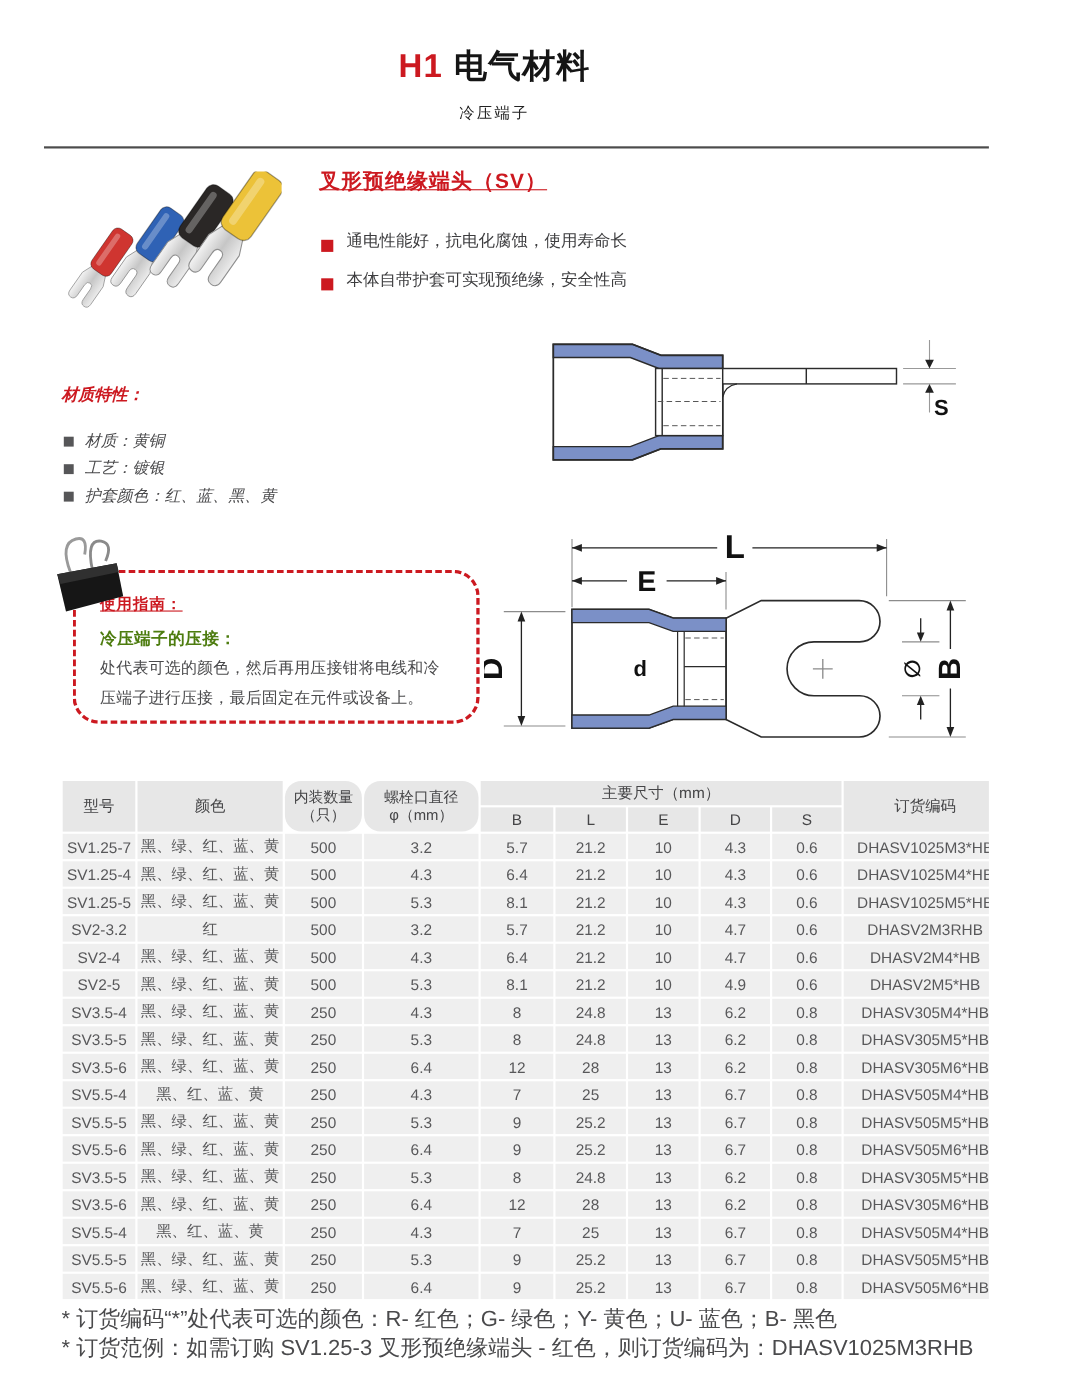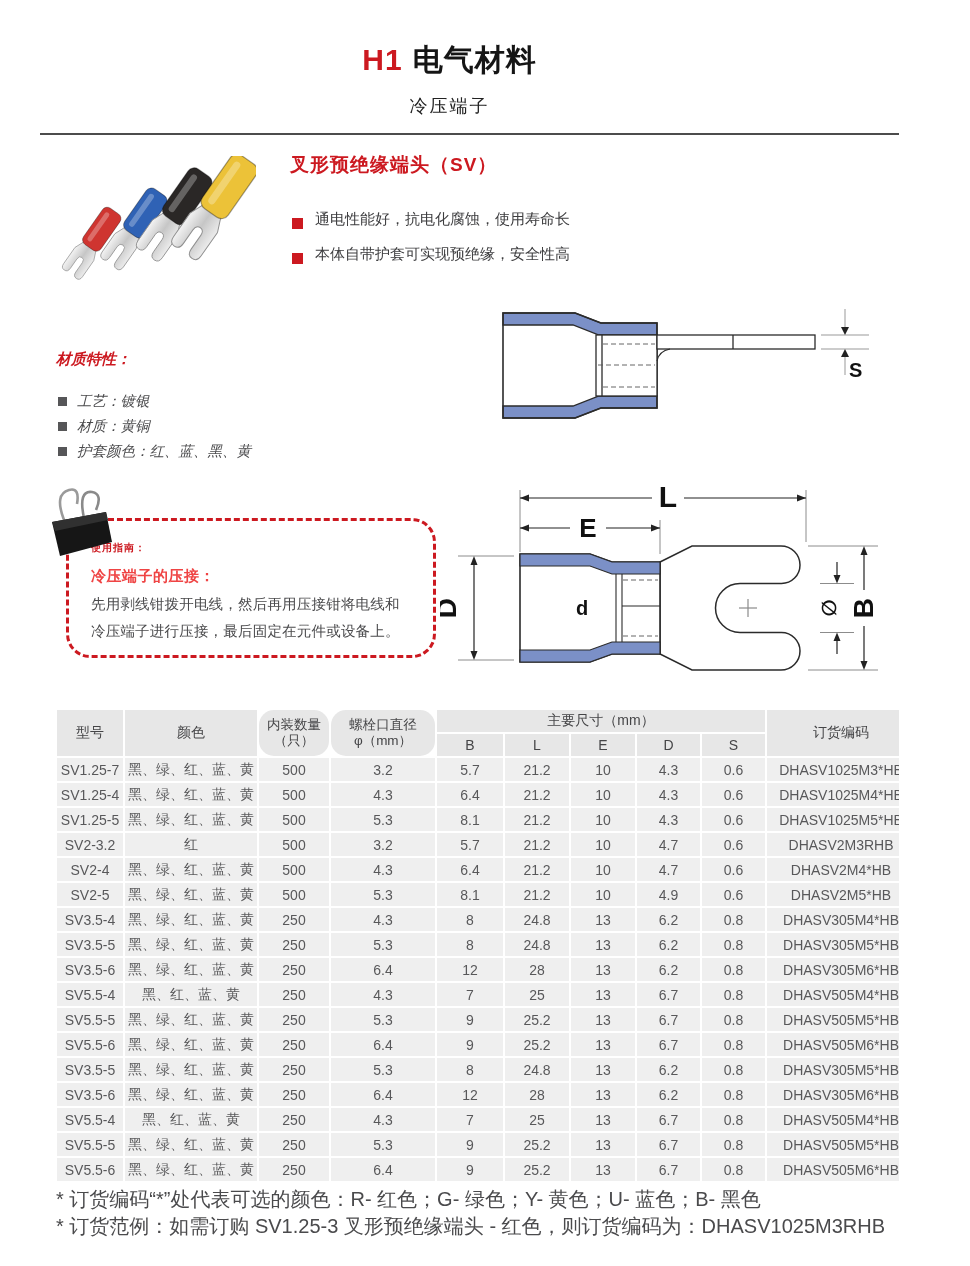--- a/index.html
+++ b/index.html
@@ -3,42 +3,42 @@
 <meta charset="utf-8">
 <style>
   html,body{margin:0;padding:0;background:#fff;}
   .page{position:relative;width:899px;height:1266px;background:#fff;overflow:hidden;
         font-family:"Liberation Sans","DejaVu Sans",sans-serif;color:#4a4a4c;}
   
   .title{position:absolute;top:40px;left:0;width:100%;text-align:center;
          font-size:30px;font-weight:bold;color:#151515;letter-spacing:1px;}
   .title .red{color:#cc1920;margin-right:10px;}
   .subtitle{position:absolute;top:94px;left:0;width:100%;text-align:center;
-            font-size:18px;color:#222;letter-spacing:2px;}
+            font-size:14px;color:#222;letter-spacing:2px;}
   .rule{position:absolute;top:133px;left:40px;width:890px;border-top:2px solid #4c4c4c;}
   
   .photo{position:absolute;left:52px;top:156px;width:204px;height:146px;}
   
   .pinfo{position:absolute;left:290px;top:152px;width:420px;}
-  .ptitle{font-size:19px;font-weight:bold;color:#cc1920;letter-spacing:1px;}
+  .ptitle{font-size:19px;font-weight:bold;color:#cc1920;letter-spacing:1px;text-decoration:underline;}
   .features{margin-top:32px;}
   .feat{display:flex;align-items:flex-end;margin-bottom:16px;font-size:15px;color:#3d3d3f;}
   .sq{display:inline-block;flex:0 0 auto;width:11px;height:11px;background:#cc1920;margin:4px 12px 0 2px;}
   
   .material{position:absolute;left:56px;top:350px;width:340px;font-style:italic;}
   .mhead{font-size:15px;font-weight:bold;color:#cc1920;}
   .mlist{margin-top:20px;}
   .mitem{display:flex;align-items:flex-start;font-size:14.5px;color:#4a4a4c;line-height:25px;}
   .gsq{display:inline-block;flex:0 0 auto;width:9px;height:9px;background:#565658;margin:8px 10px 0 2px;}
   
   .clip{position:absolute;left:50px;top:484px;width:64px;height:74px;z-index:3;}
   .guide{position:absolute;left:66px;top:518px;width:370px;height:140px;box-sizing:border-box;
          border:3.5px dashed #cc1920;border-radius:24px;padding:20px 20px 0 22px;z-index:2;background:transparent;}
-  .ghead{font-size:10px;font-weight:bold;color:#cc1920;letter-spacing:1px;}
-  .gsub{font-size:15px;font-weight:bold;color:#ef4444;margin-top:12px;letter-spacing:.5px;}
+  .ghead{font-size:14px;font-weight:bold;color:#cc1920;letter-spacing:1px;text-decoration:underline;}
+  .gsub{font-size:15px;font-weight:bold;color:#4d7c0f;margin-top:12px;letter-spacing:.5px;}
   .gbody{font-size:14.5px;color:#4a4a4c;line-height:27px;margin-top:5px;letter-spacing:.2px;}
   
   .diag1{position:absolute;left:495px;top:303px;width:400px;height:135px;}
   .diag2{position:absolute;left:440px;top:468px;width:460px;height:225px;}
   .dlabel{font-weight:bold;fill:#111;font-family:"Liberation Sans","DejaVu Sans",sans-serif;}
   
   .spec{position:absolute;left:55px;top:708px;width:862px;border-collapse:separate;border-spacing:2px;
         table-layout:fixed;font-size:14px;}
   .spec th{background:#e7e7e7;font-weight:normal;color:#454547;height:22px;padding:0;}
   .spec td{background:#efefef;color:#58585a;height:23px;padding:0;text-align:center;white-space:nowrap;overflow:hidden;}
@@ -89,43 +89,43 @@
         <span>本体自带护套可实现预绝缘，安全性高</span>
       </div>
     </div>
   </div>
 
   <div class="material">
     <div class="mhead">材质特性：</div>
     <div class="mlist">
       <div class="mitem">
         <span class="gsq"></span>
-        <span>工艺：镀银</span>
+        <span>材质：黄铜</span>
       </div>
       <div class="mitem">
         <span class="gsq"></span>
-        <span>材质：黄铜</span>
+        <span>工艺：镀银</span>
       </div>
       <div class="mitem">
         <span class="gsq"></span>
         <span>护套颜色：红、蓝、黑、黄</span>
       </div>
     </div>
   </div>
 
   <svg class="clip" viewBox="0 0 64 74">
     <path d="M14,36 Q4,10 19,6 Q30,3 27,20" fill="none" stroke="#9a9a9a" stroke-width="2.6"></path>
     <path d="M34,34 Q28,6 42,8 Q53,10 46,26" fill="none" stroke="#8a8a8a" stroke-width="2.6"></path>
     <polygon points="2,38 56,28 62,58 10,72" fill="#161616"></polygon>
     <polygon points="2,38 56,28 58,36 5,47" fill="#303030"></polygon>
   </svg>
   <div class="guide">
     <div class="ghead">使用指南：</div>
     <div class="gsub">冷压端子的压接：</div>
-    <div class="gbody">先用剥线钳拨开电线，然后再用压接钳将电线和冷压端子进行压接，最后固定在元件或设备上。</div>
+    <div class="gbody">处代表可选的颜色，然后再用压接钳将电线和冷压端子进行压接，最后固定在元件或设备上。</div>
   </div>
 
   <svg class="diag1" viewBox="0 0 400 135">
     <g stroke="#2b2b2b" stroke-width="1.3">
       <polygon fill="#7b90c7" points="8,10 80,10 106,20 162,20 162,32 104,32 78,22 8,22"></polygon>
       <polygon fill="#7b90c7" points="8,115 80,115 106,105 162,105 162,93 104,93 78,103 8,103"></polygon>
       <polygon fill="none" stroke-width="1.6" points="8,10 80,10 106,20 162,20 162,105 106,105 80,115 8,115"></polygon>
       <rect x="101" y="32" width="61" height="61" fill="#fff"></rect>
       <line x1="107" y1="32" x2="107" y2="93"></line>
       <rect x="162" y="32" width="158" height="14" fill="#fff"></rect>

